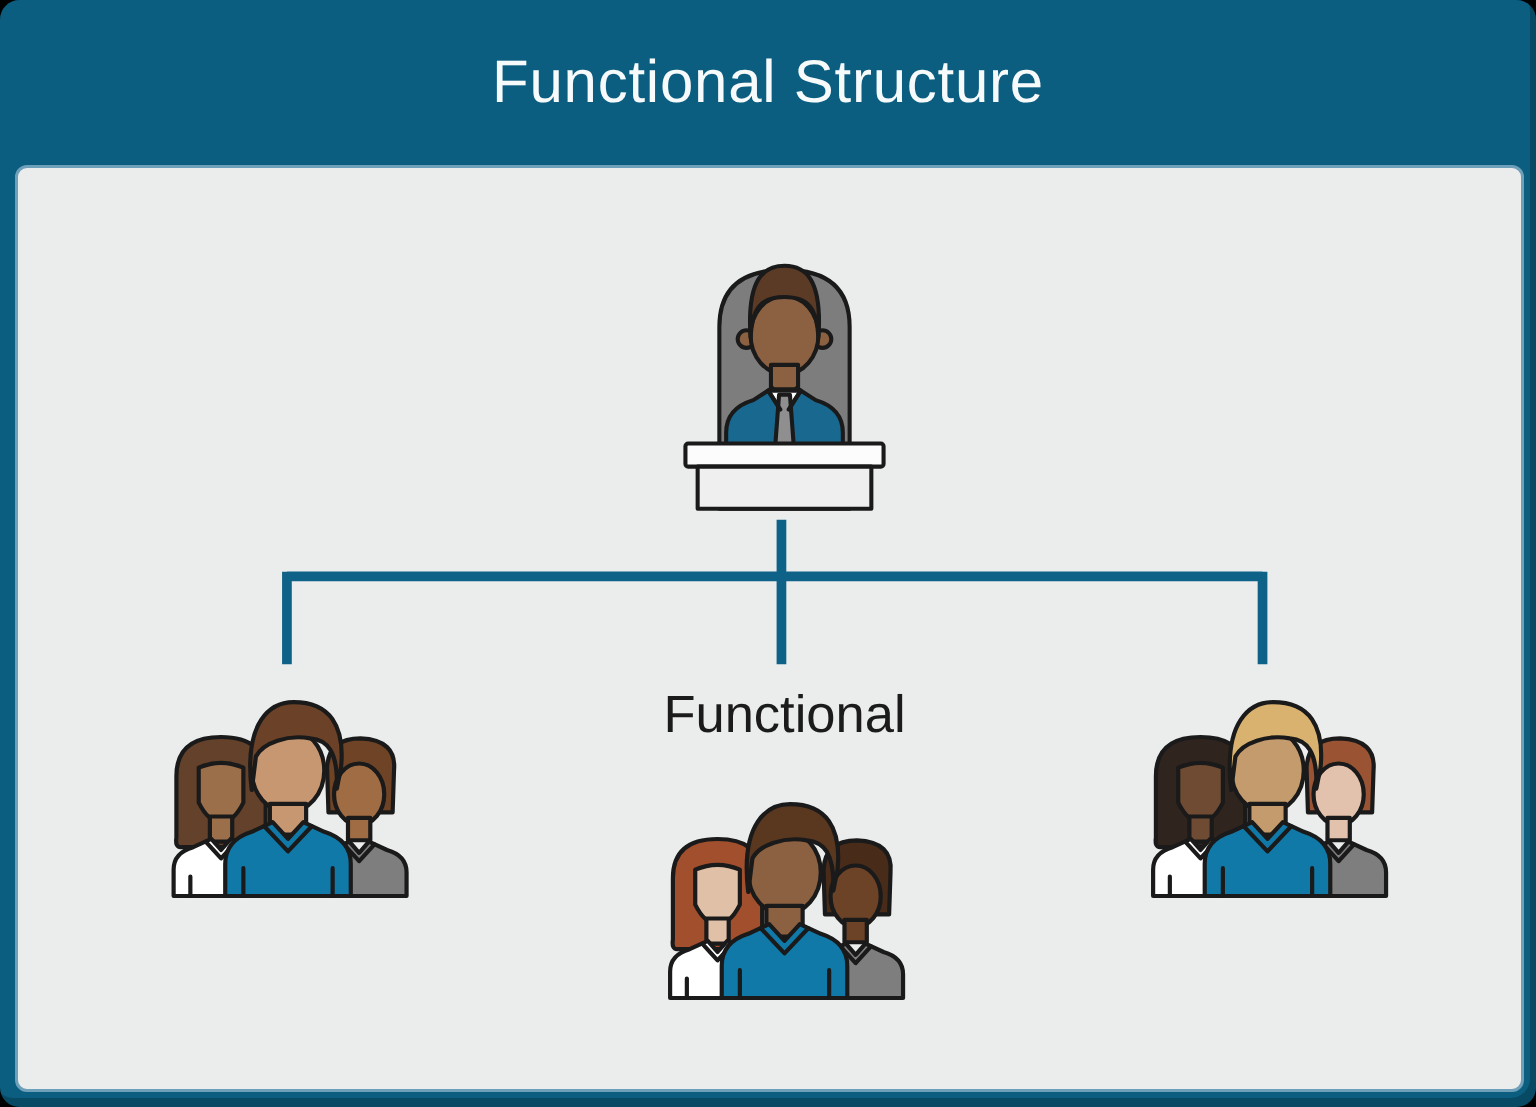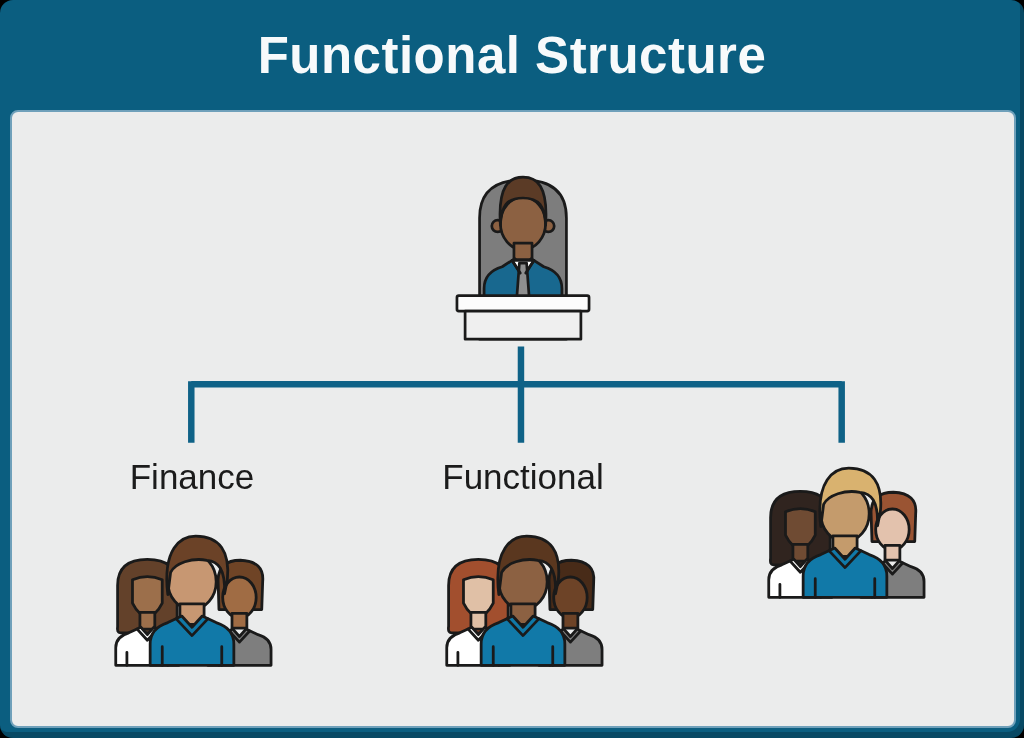--- a/index.html
+++ b/index.html
@@ -5,21 +5,21 @@
   html,body{margin:0;padding:0;background:#000;}
   .page{
     position:relative;width:1024px;height:738px;
     background:var(--page-bg,#0B5E80);
     border-radius:13px;overflow:hidden;
     font-family:"Liberation Sans",sans-serif;
     box-shadow:inset -4px -6px 0 rgba(0,0,0,0.22);
   }
   .header{position:absolute;top:0;left:0;right:0;height:110px;
     display:flex;align-items:center;justify-content:center;}
-  .title{margin:12px;font-weight:700;font-size:51px;letter-spacing:0.5px;
+  .title{margin:12px;font-weight:400;font-size:40px;letter-spacing:0.5px;
     color:var(--title-text,#F7FAFB);}
   .panel{
     position:absolute;left:10px;top:110px;right:8px;bottom:10px;
     background:var(--panel-bg,#EBECEC);
     border:2px solid #6FA0BA;border-radius:8px;box-sizing:border-box;
   }
   .connector{position:absolute;left:0;top:0;width:100%;height:100%;}
   .connector path{fill:none;stroke:var(--connector,#0F6287);stroke-width:6.5;}
   .manager{position:absolute;left:416px;top:48px;width:190px;}
   .manager svg{display:block;width:100%;height:auto;overflow:visible;}
@@ -71,21 +71,20 @@
           <polygon class="mgr-shirt" points="93,111 105,130 117,111"></polygon>
           <polygon class="mgr-tie" points="101,114 109,114 112,154 98,154"></polygon>
           <path class="ln" d="M93,111 L102,125 M117,111 L108,125"></path>
           <rect class="mgr-desk-top" x="32" y="150" width="146" height="17" rx="2"></rect>
           <rect class="mgr-desk-body" x="41" y="167" width="128" height="31"></rect>
         </g>
       </svg>
     </div>
 
     <div class="dept dept-0" style="--m0-hair: #63412A; --m0-skin: #9C6F4B; --m0-shirt: #FFFFFF; --m1-hair: #6B4227; --m1-skin: #C79772; --m1-shirt: #1179A8; --m2-hair: #6F4426; --m2-skin: #A06C44; --m2-shirt: #7E7E7E;">
-      <div class="dept-label">Finance</div>
       <div class="team-slot">
   <svg viewBox="0 0 200 155">
     <g class="icon-shape">
 
       <g>
         <path class="m0-hair" d="M23,117 Q19,117 20,110 L20,66 Q20,38 52,38 Q84,38 84,66 L84,110 Q85,117 81,117 Z"></path>
         <path class="m0-skin" d="M36,60 Q52,53 68,60 L68,85 Q61,99 52,99 Q43,99 36,85 Z"></path>
         <rect class="m0-skin" x="44" y="95" width="16" height="18"></rect>
         <path class="m0-shirt" d="M18,152 L18,133 Q18,121 32,117 L45,111 L52,119 L59,111 L72,117 Q86,121 86,133 L86,152 Z"></path>
         <path class="ln" d="M41,113 L52,125 L63,113"></path>

